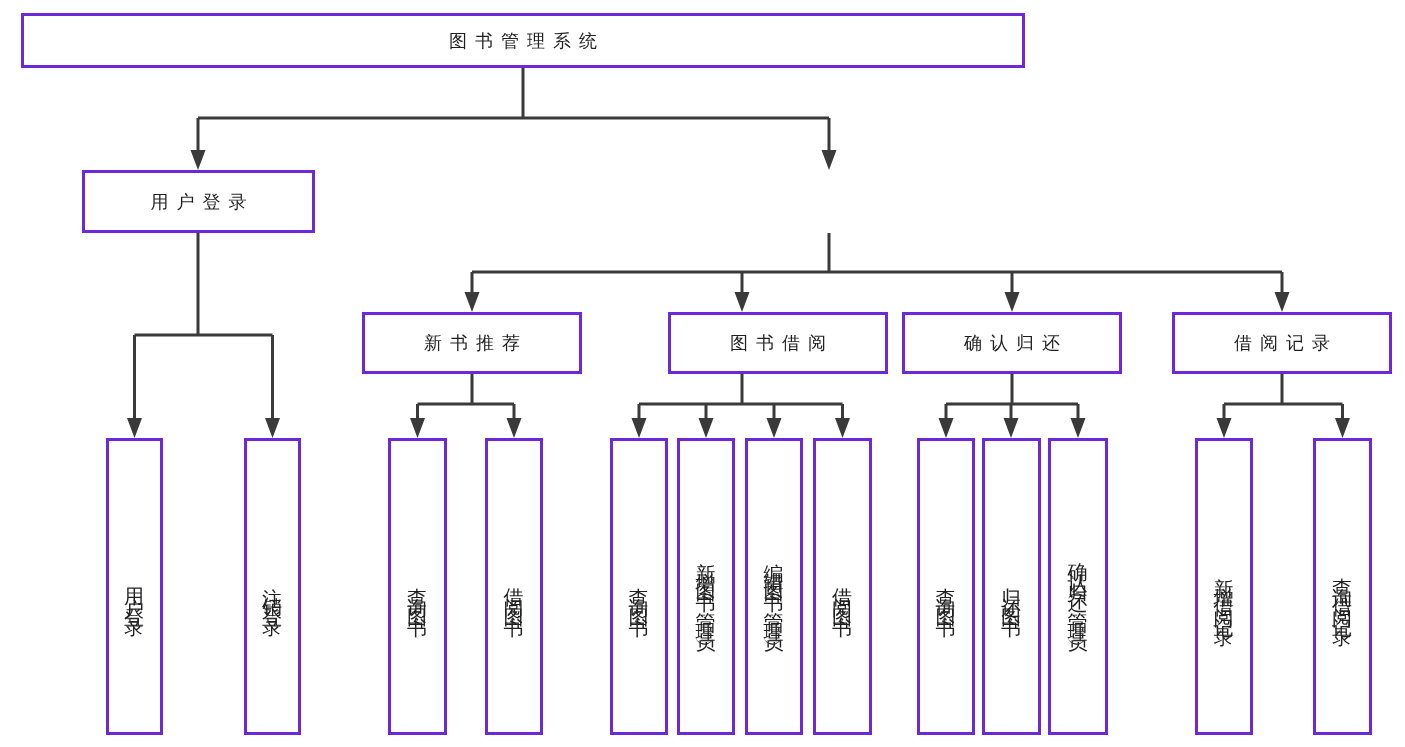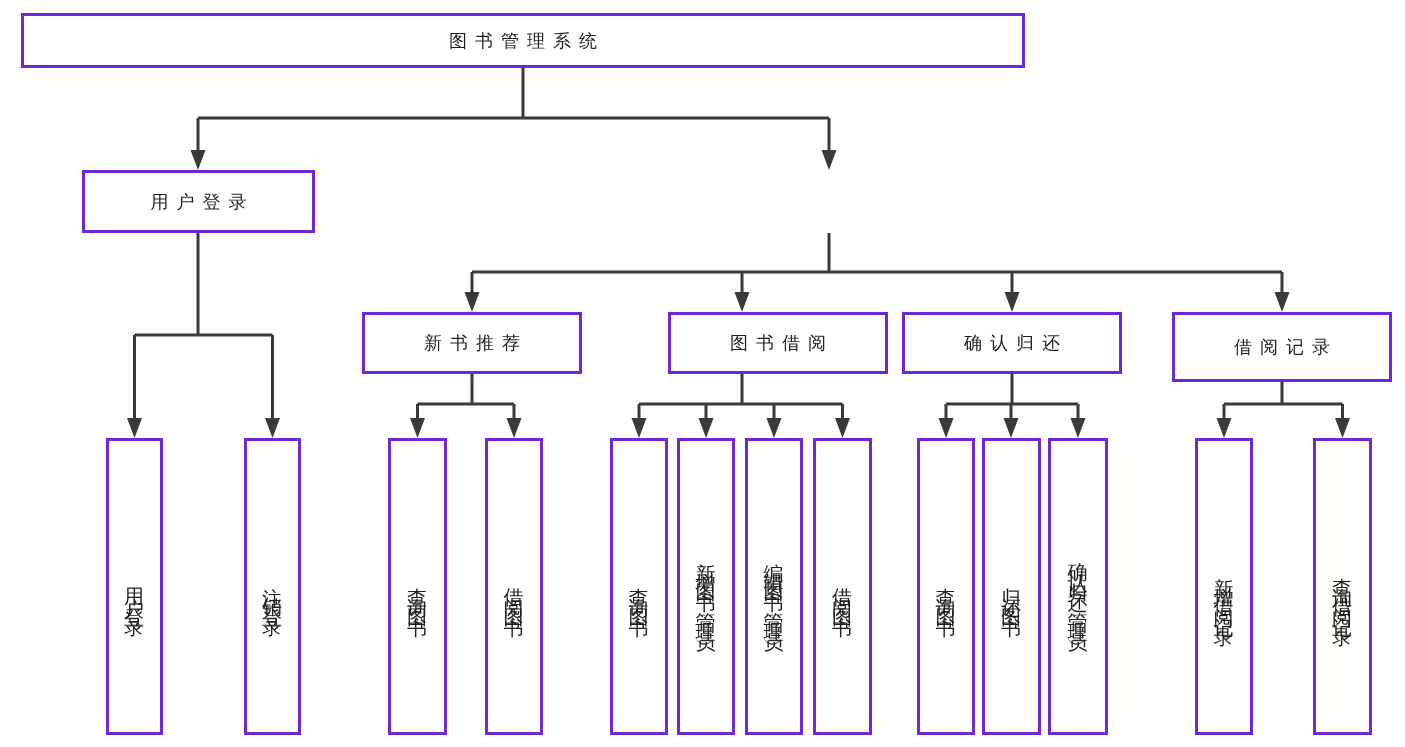--- a/index.html
+++ b/index.html
@@ -102,21 +102,21 @@
 
   <div class="node h-node" style="left:362px;top:312px;width:220px;height:62px">
     <span>新书推荐</span>
   </div>
   <div class="node h-node" style="left:668px;top:312px;width:220px;height:62px">
     <span>图书借阅</span>
   </div>
   <div class="node h-node" style="left:902px;top:312px;width:220px;height:62px">
     <span>确认归还</span>
   </div>
-  <div class="node h-node" style="left:1172px;top:312px;width:220px;height:70px">
+  <div class="node h-node" style="left:1172px;top:312px;width:220px;height:62px">
     <span>借阅记录</span>
   </div>
 
   <div class="node v-node" style="left:106px;top:438px;width:57px;height:297px">
     <span>用户登录</span>
   </div>
   <div class="node v-node" style="left:244px;top:438px;width:57px;height:297px">
     <span>注销登录</span>
   </div>
 

